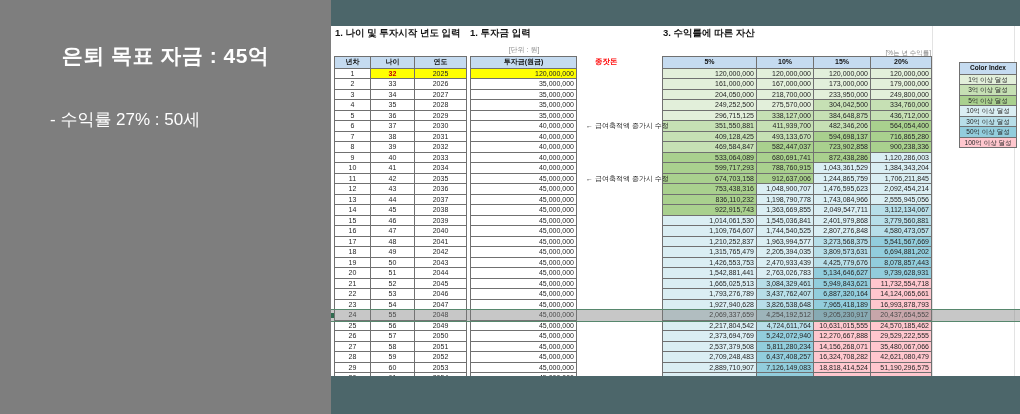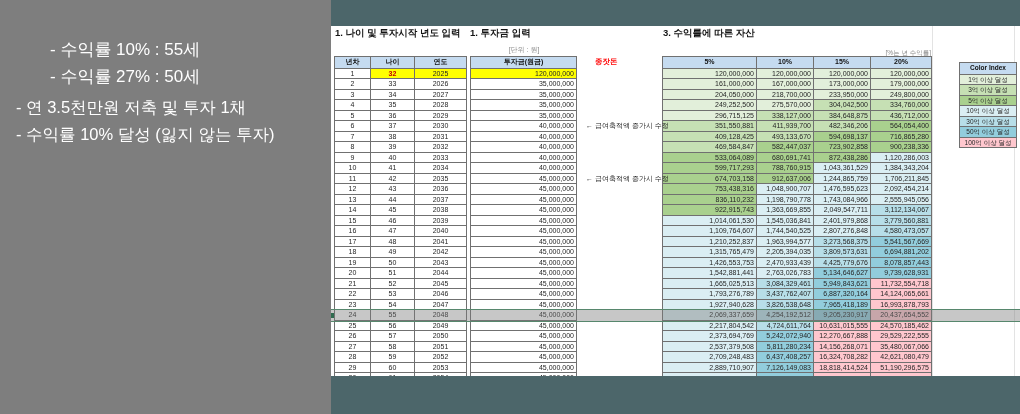--- a/index.html
+++ b/index.html
@@ -46,22 +46,22 @@
   .selection{position:absolute;left:0;width:689px;box-sizing:border-box;height:13px;
              background:rgba(122,122,122,.42);border-top:1.5px solid #57876d;border-bottom:1.5px solid #57876d;z-index:4;}
   .selection::before{content:"";position:absolute;left:0;top:3px;width:3px;height:5px;background:#2f6b4f;}
 </style>
 </head>
 <body>
 
 <div class="stage">
 
   <aside class="left-panel">
-    <ul class="rate-list" id="rateList"><li>- 수익률 10% : 55세</li><li>- 수익률 27% : 50세</li></ul>
-    <ul class="strategy-list" id="strategyList"><li>- 연 3.5천만원 저축 및 투자 1채</li><li>- 수익률 10% 달성 (잃지 않는 투자)</li></ul>
+    <h1 class="panel-title">은퇴 목표 자금 : 45억</h1>
+    <ul class="rate-list" id="rateList"><li>- 수익률 27% : 50세</li></ul>
   </aside>
 
   <main class="sheet">
     <div class="band top"></div>
 
     <div class="section-title s1">1. 나이 및 투자시작 년도 입력</div>
     <div class="section-title s2">1. 투자금 입력</div>
     <div class="section-title s3">3. 수익률에 따른 자산</div>
 
     <div class="unit-label">[단위 : 원]</div>

